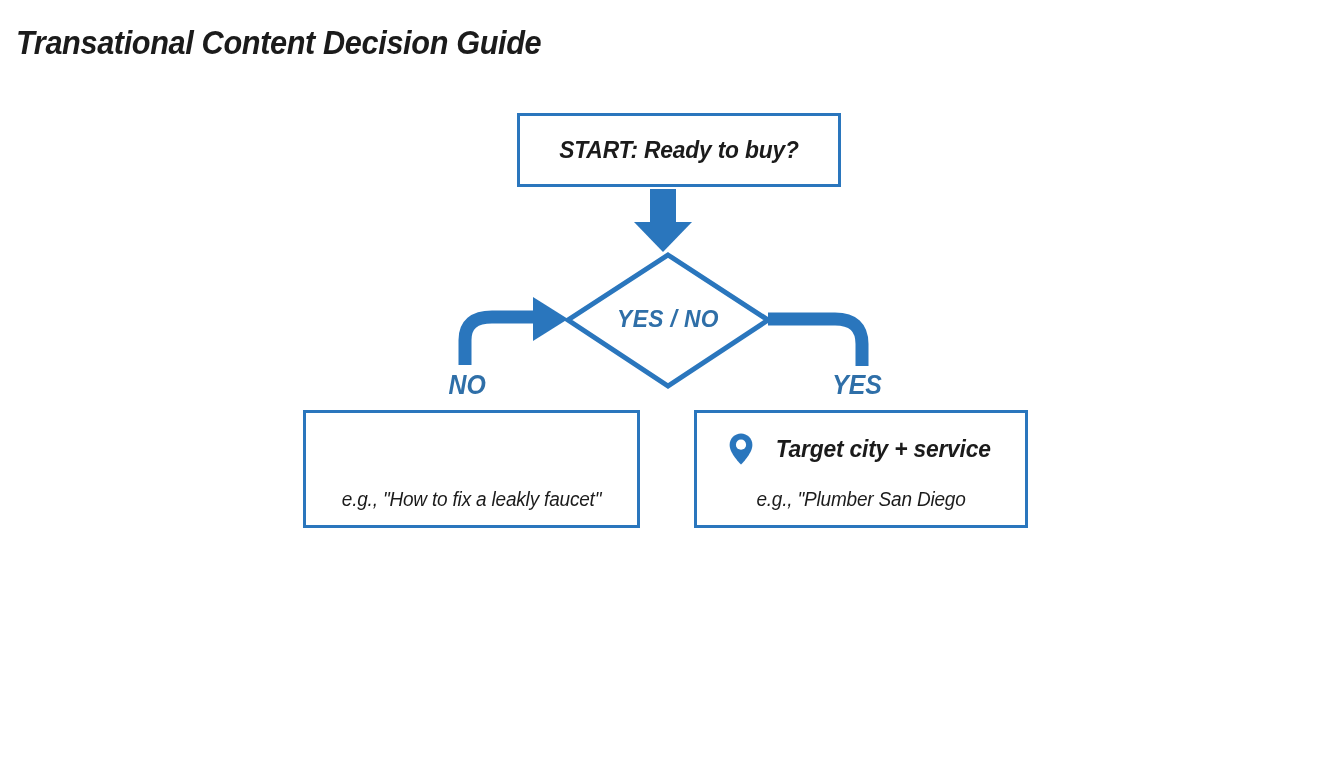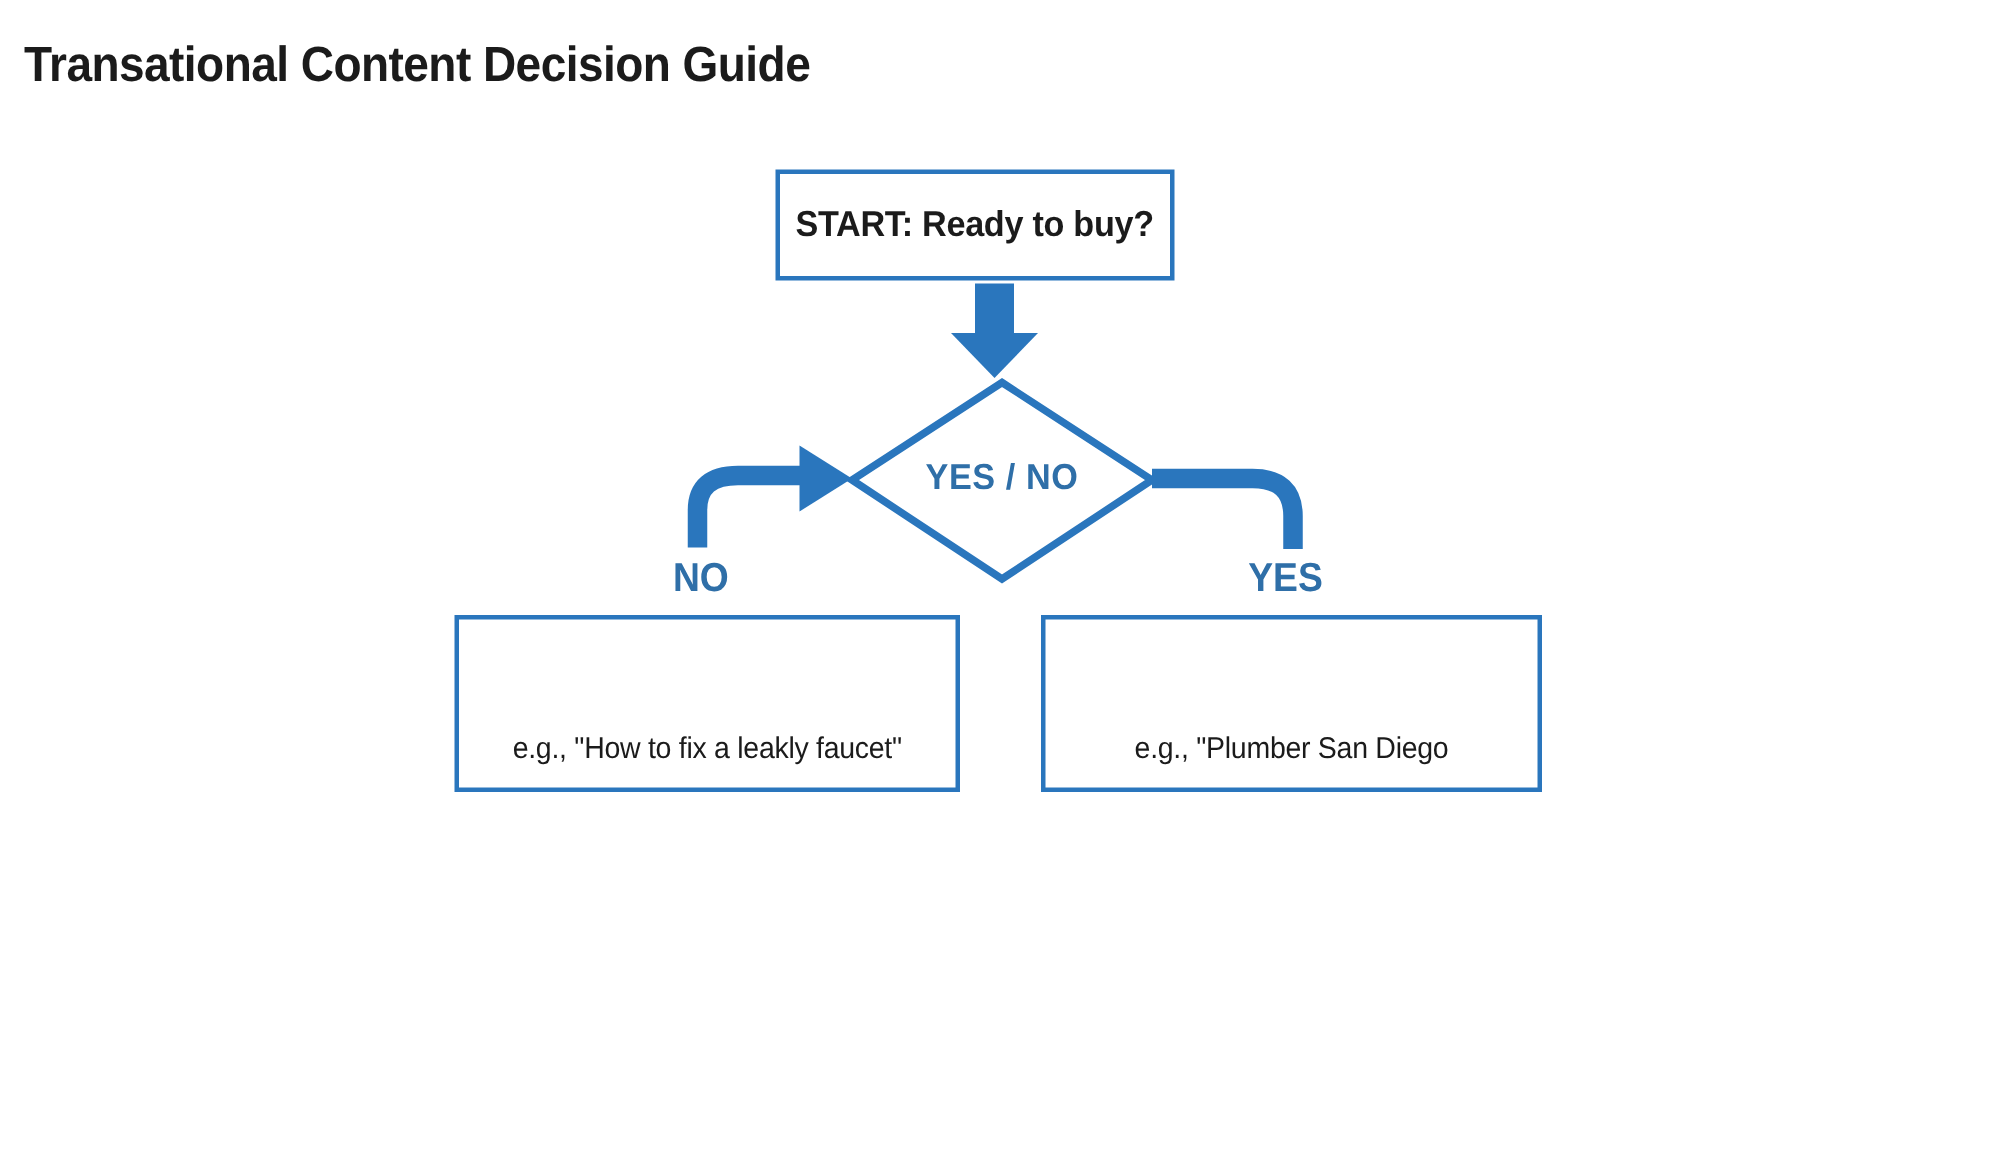--- a/index.html
+++ b/index.html
@@ -15,20 +15,21 @@
     font-family: "Liberation Sans", sans-serif;
     -webkit-font-smoothing: antialiased;
   }
 
   #canvas {
     position: absolute;
     left: 0; top: 0;
     width: 1344px;
     height: 768px;
     background: #ffffff;
+    font-style: italic;
   }
 
   
   .page-title {
     position: absolute;
     left: 16px;
     top: 24px;
     font-size: 33px;
     font-weight: bold;
     color: #1b1b1b;
@@ -46,21 +47,21 @@
     width: 1344px;
     height: 768px;
     pointer-events: none;
   }
 
   
   .start-box {
     position: absolute;
     left: 517px;
     top: 113px;
-    width: 266px;
+    width: 324px;
     height: 74px;
     box-sizing: border-box;
     border: 3px solid #2a76bd;
     background: #ffffff;
     display: flex;
     align-items: center;
     justify-content: center;
   }
   .start-label {
     font-size: 24px;
@@ -183,16 +184,24 @@
   <div class="diamond-label">YES / NO</div>
 
   <div class="branch-label branch-no">NO</div>
   <div class="branch-label branch-yes">YES</div>
 
   <div class="outcome-box outcome-left">
     <div class="outcome-sub">e.g., "How to fix a leakly faucet"</div>
   </div>
 
   <div class="outcome-box outcome-right">
+    <div class="outcome-head">
+      <svg class="outcome-icon" viewBox="0 0 32 34" xmlns="http://www.w3.org/2000/svg">
+        <path d="M16 1.5 C 9.7 1.5 4.6 6.6 4.6 12.9 C 4.6 21.4 16 32.5 16 32.5
+                 C 16 32.5 27.4 21.4 27.4 12.9 C 27.4 6.6 22.3 1.5 16 1.5 Z" fill="#2a76bd"></path>
+        <circle cx="16" cy="12.7" r="5.1" fill="#ffffff"></circle>
+      </svg>
+      <span class="outcome-title">Target city + service</span>
+    </div>
     <div class="outcome-sub">e.g., "Plumber San Diego</div>
   </div>
 
 </div>
 
 </body></html>

